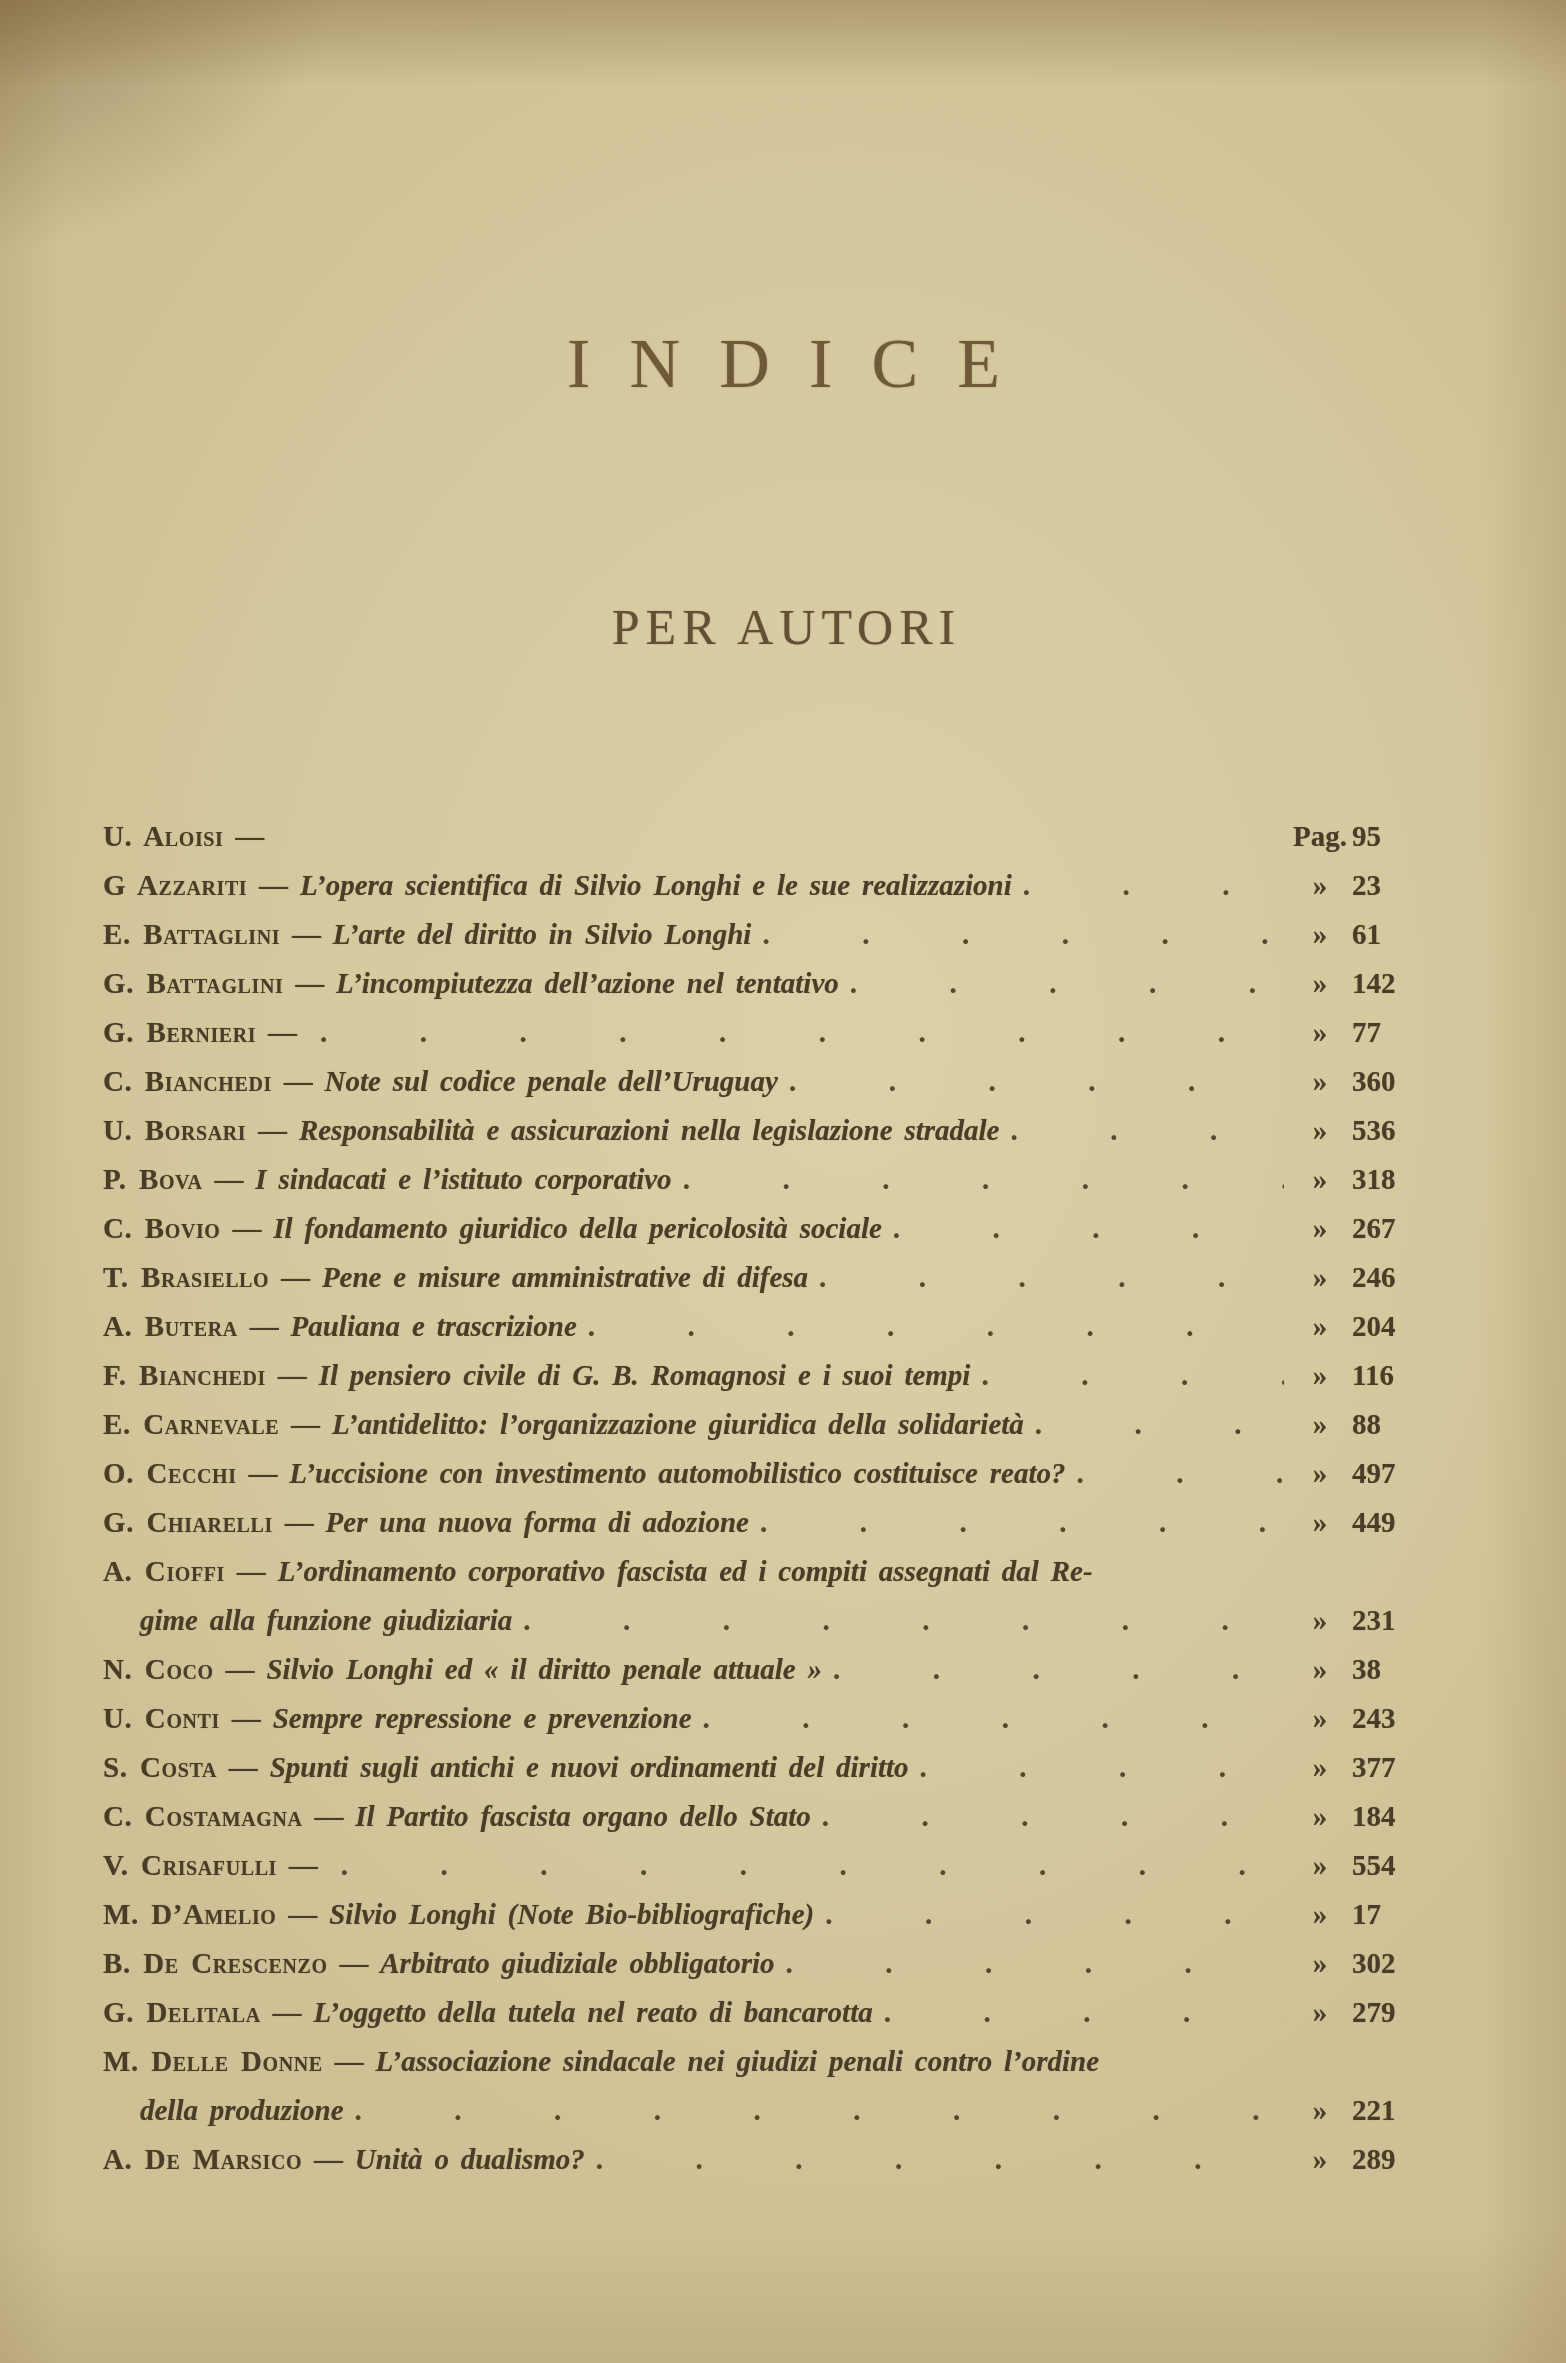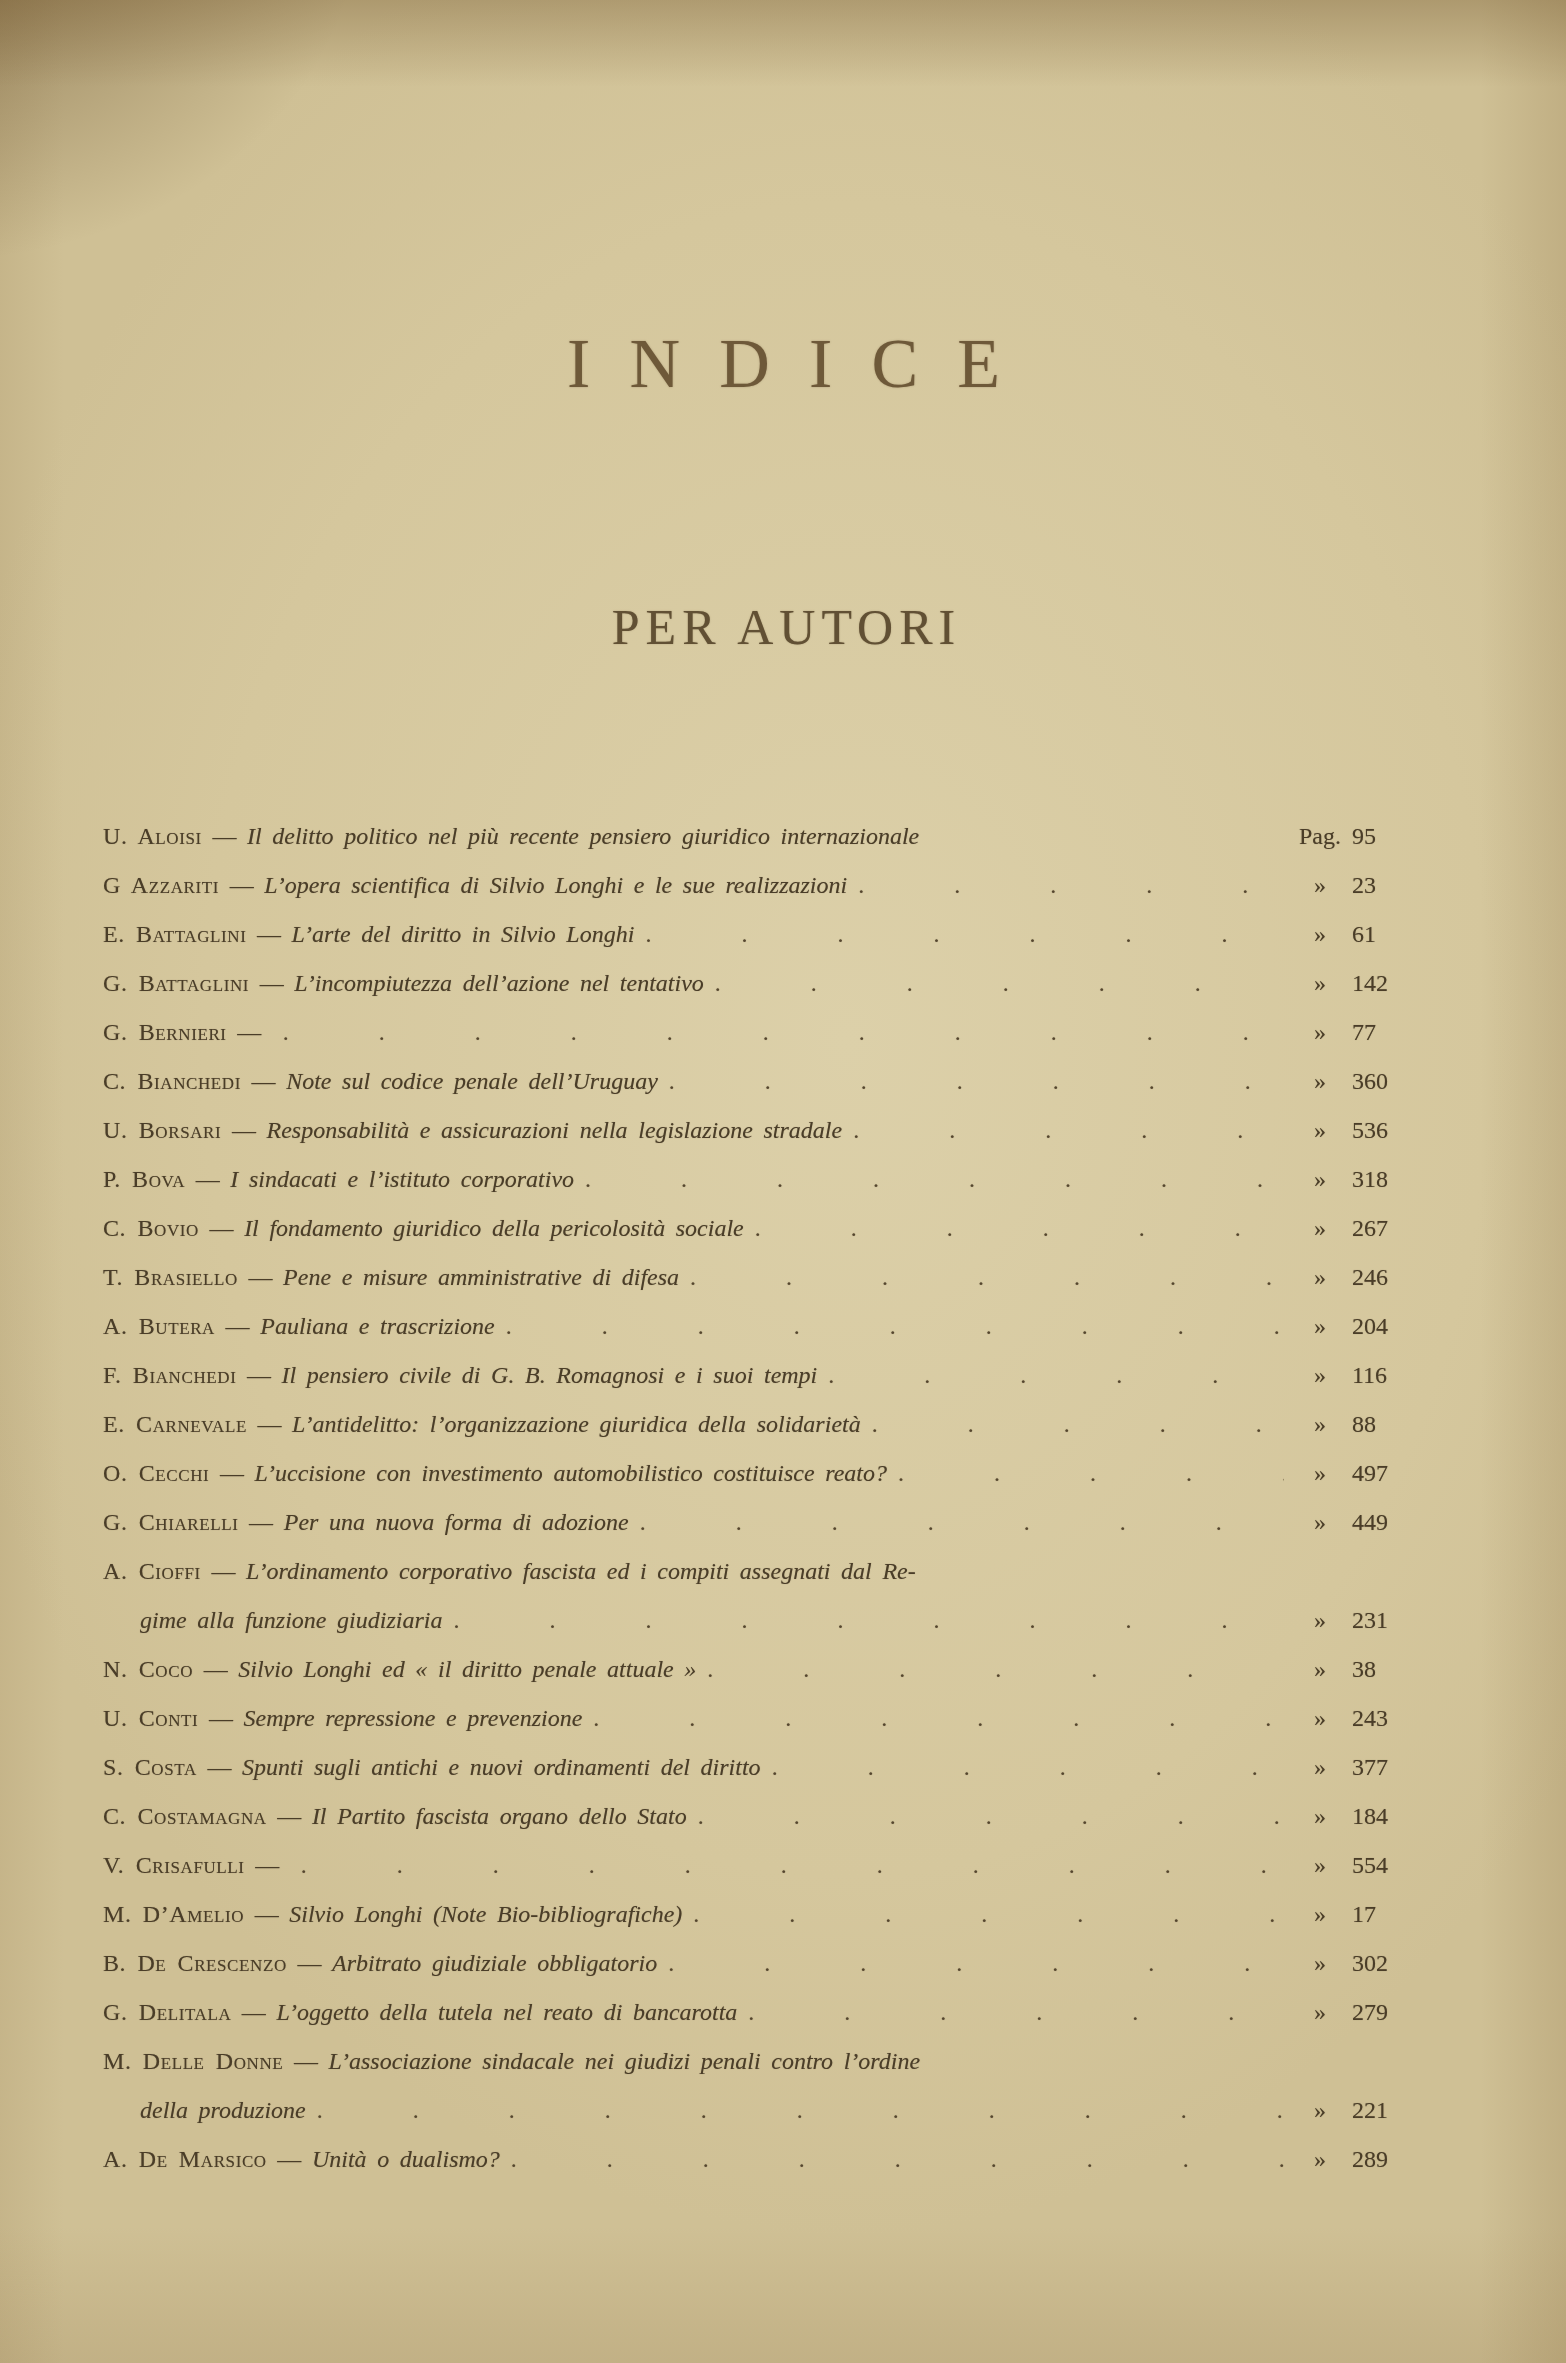--- a/index.html
+++ b/index.html
@@ -33,22 +33,23 @@
   }
   .doc-subtitle{
     position:absolute;top:602px;left:0;right:0;
     text-align:center;text-indent:.12em;letter-spacing:.12em;
     font-size:50px;line-height:50px;font-weight:normal;margin:0;
     color:#615034;
     text-shadow:0 0 1.4px rgba(97,80,52,.45);
   }
   .entries{
     position:absolute;top:812px;left:103px;right:145px;
-    color:var(--ink);font-size:24px;
+    color:var(--ink);font-size:29px;
     text-shadow:0 0 0.9px rgba(74,61,40,.45);
+    font-weight:bold;
   }
   .line{
     display:flex;align-items:baseline;
     height:var(--lh);line-height:var(--lh);
     word-spacing:4.6px;white-space:nowrap;
   }
   .line.cont{padding-left:37px;}
   .author{font-variant:small-caps;letter-spacing:0.6px;white-space:pre;}
   .dash{white-space:pre;}
   .ititle{font-style:italic;white-space:pre;}
@@ -73,21 +74,20 @@
 <div class="paper"></div>
 
 <h1 class="doc-title">INDICE</h1>
 <h2 class="doc-subtitle">PER AUTORI</h2>
 
 <div class="entries">
     <div class="entry">
       <div class="line">
         <span class="author">U. Aloisi</span>
         <span class="dash"> — </span>
-        <span class="ititle">Il delitto politico nel più recente pensiero giuridico internazionale</span>
         <span class="leader blank"></span>
         <span class="lbl">Pag.</span>
         <span class="num">95</span>
       </div>
     </div>
     <div class="entry">
       <div class="line">
         <span class="author">G Azzariti</span>
         <span class="dash"> — </span>
         <span class="ititle">L’opera scientifica di Silvio Longhi e le sue realizzazioni</span>

